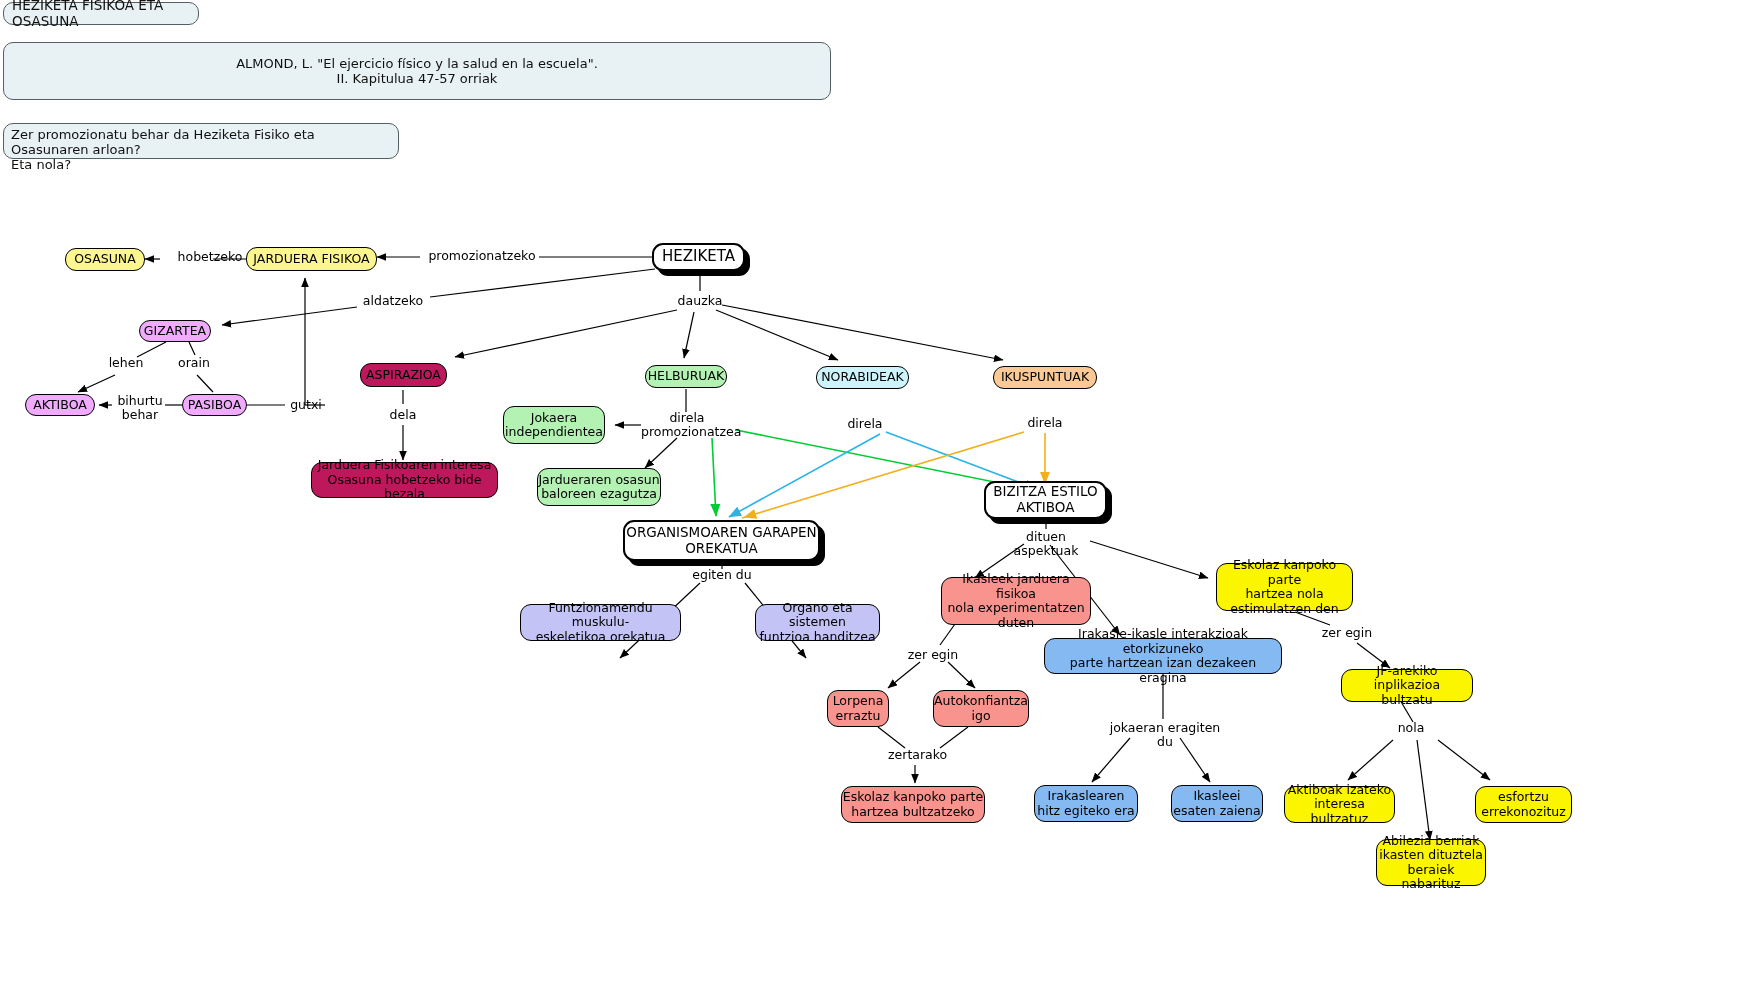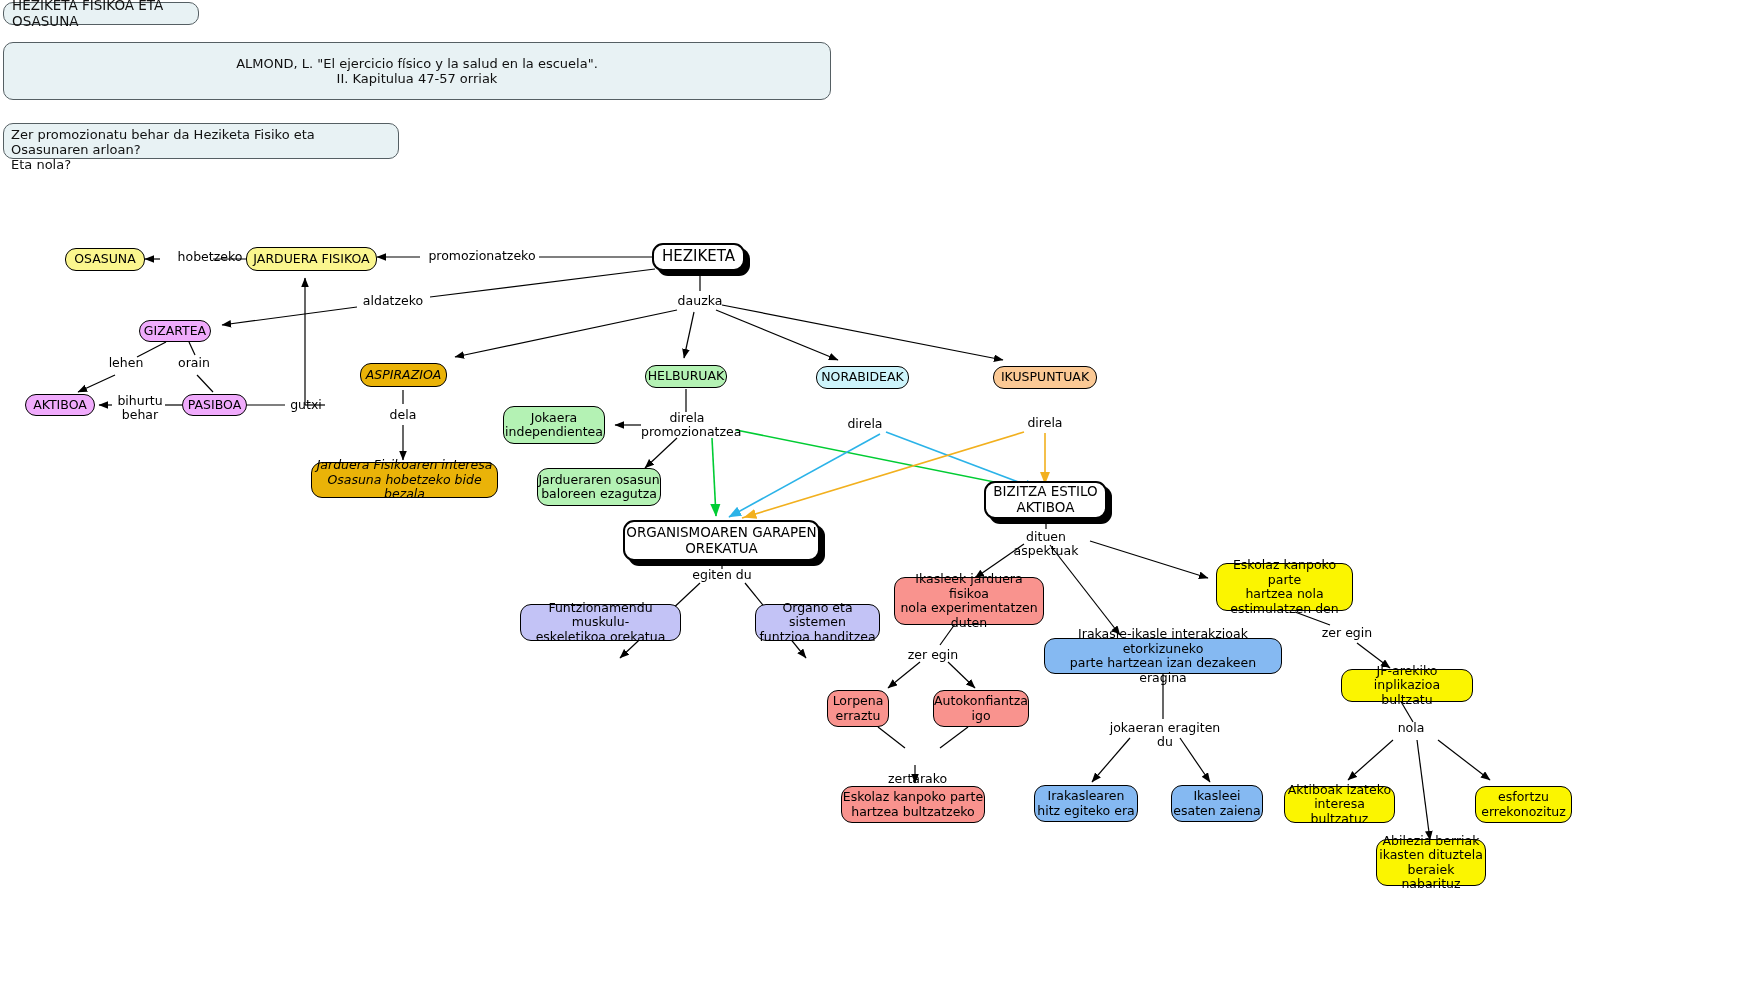--- a/index.html
+++ b/index.html
@@ -70,21 +70,21 @@
     flex-direction: column;
     padding: 3px 7px;
     text-align: left;
     font-size: 13px;
   }
   .it { font-style: italic; }
 
   
   .n-yellow   { background: #fbf68e; }
   .n-gray     { background: #f0abfc; }
-  .n-pink     { background: #eab308; font-style: italic; }
+  .n-pink     { background: #be185d; }
   .n-green    { background: #b4f2b4; }
   .n-cyan     { background: #cdf4fb; }
   .n-orange   { background: #fbc995; }
   .n-purple   { background: #c3c3f6; }
   .n-salmon   { background: #f9938e; }
   .n-blue     { background: #85b9f2; }
   .n-brightyellow { background: #fbf500; }
 
   
   .n-main {
@@ -297,21 +297,21 @@
   <div class="node n-purple" style="left:520px;top:604px;width:161px;height:37px;font-size:12.5px;">
     <span>Funtzionamendu muskulu-
 eskeletikoa orekatua</span>
   </div>
 
   <div class="node n-purple" style="left:755px;top:604px;width:125px;height:37px;font-size:12.5px;">
     <span>Organo eta sistemen
 funtzioa handitzea</span>
   </div>
 
-  <div class="node n-salmon" style="left:894px;top:577px;width:150px;height:48px;font-size:12.5px;">
+  <div class="node n-salmon" style="left:941px;top:577px;width:150px;height:48px;font-size:12.5px;">
     <span>Ikasleek jarduera fisikoa
 nola experimentatzen
 duten</span>
   </div>
 
   <div class="node n-blue" style="left:1044px;top:638px;width:238px;height:36px;font-size:12.5px;">
     <span>Irakasle-ikasle interakzioak etorkizuneko
 parte hartzean izan dezakeen eragina</span>
   </div>
 
@@ -392,21 +392,21 @@
   <div class="lbl" style="left:844px;top:417px;width:42px;">direla</div>
 
   <div class="lbl" style="left:1024px;top:416px;width:42px;">direla</div>
 
   <div class="lbl" style="left:692px;top:568px;width:60px;">egiten du</div>
 
   <div class="lbl" style="left:993px;top:530px;width:106px;">dituen aspektuak</div>
 
   <div class="lbl" style="left:906px;top:648px;width:54px;">zer egin</div>
 
-  <div class="lbl" style="left:888px;top:772px;width:56px;">zertarako</div>
+  <div class="lbl" style="left:888px;top:748px;width:56px;">zertarako</div>
 
   <div class="lbl" style="left:1103px;top:721px;width:124px;">jokaeran eragiten du</div>
 
   <div class="lbl" style="left:1320px;top:626px;width:54px;">zer egin</div>
 
   <div class="lbl" style="left:1390px;top:721px;width:42px;">nola</div>
 
 </div>
 
 </body></html>

